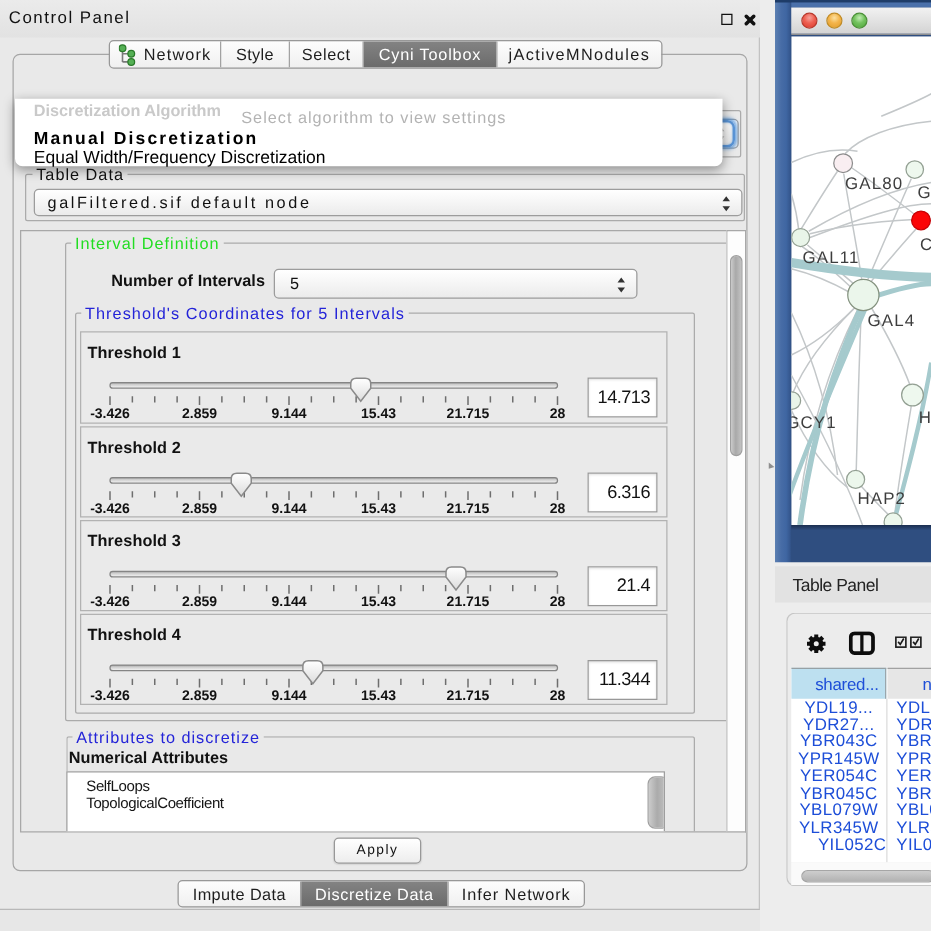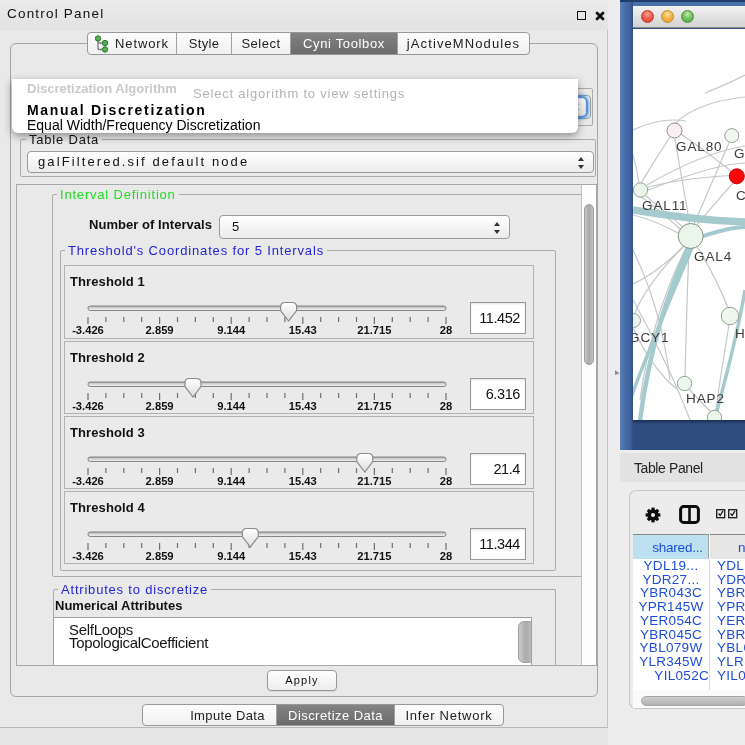--- a/index.html
+++ b/index.html
@@ -27,21 +27,21 @@
 .arr svg { display:block; }
 
 .scrollpane { position:absolute; left:16px; top:184px; width:581px; height:482px; border:1px solid #a8a8a8; background:#e9e9e9; overflow:hidden; }
 .vsb { position:absolute; left:581px; top:184px; width:16px; height:482px; background:#fdfdfd; border:1px solid #a8a8a8; border-left:1px solid #c0c0c0; }
 .vsb .thumb { position:absolute; left:2px; top:19px; width:10px; height:161px; border-radius:6px; background:linear-gradient(90deg,#c9c9c9,#a9a9a9 45%,#c2c2c2); border:1px solid #9f9f9f; }
 
 .tbox { position:absolute; left:47px; width:470px; background:#eaeaea; border:1px solid #b2b2b2; }
 .tbox .tl { position:absolute; left:5px; top:8px; font-size:13px; font-weight:bold; color:#111; letter-spacing:0.1px; }
 .vbox { position:absolute; left:405px; top:36px; width:56px; height:32px; background:#fff; border:1px solid #989898; box-shadow:inset 0 1px 2px rgba(0,0,0,0.12); font-size:14.5px; color:#111; text-align:right; line-height:30px; padding-right:5px; letter-spacing:-0.4px; }
 
-.nlist { position:absolute; background:#fff; border:1px solid #9e9e9e; font-size:15px; color:#151515; overflow:hidden; }
+.nlist { position:absolute; background:#fff; border:1px solid #9e9e9e; font-size:12px; color:#151515; overflow:hidden; }
 .nlist div { padding:0 0 0 15px; height:13.4px; line-height:13.8px; letter-spacing:-0.3px; }
 .lsb { position:absolute; width:12px; border-radius:6px; background:linear-gradient(90deg,#cccccc,#ababab 45%,#c4c4c4); border:1px solid #a0a0a0; }
 .applybtn { position:absolute; left:267px; top:670px; width:70px; height:21px; border:1px solid #989898; border-radius:4px; background:linear-gradient(#ffffff,#ededed); font-size:11px; color:#111; text-align:center; line-height:19px; letter-spacing:1.2px; box-shadow:0 1px 1px rgba(0,0,0,0.08); }
 </style>
 </head>
 <body>
 <div id="root">
 <div id="ctrlwin">
   <div class="titlebar">
     <div class="t">Control Panel</div>
@@ -145,21 +145,21 @@
             <line x1="363.1" y1="51" x2="363.1" y2="56" stroke="#6e6e6e" stroke-width="1.2"></line>
             <line x1="381.0" y1="51" x2="381.0" y2="58" stroke="#6e6e6e" stroke-width="1.2"></line>
         <text x="23.0" y="68" font-size="11.2" font-weight="bold" fill="#111" text-anchor="middle" font-family="Liberation Sans, sans-serif">-3.426</text>
             <text x="94.6" y="68" font-size="11.2" font-weight="bold" fill="#111" text-anchor="middle" font-family="Liberation Sans, sans-serif">2.859</text>
             <text x="166.2" y="68" font-size="11.2" font-weight="bold" fill="#111" text-anchor="middle" font-family="Liberation Sans, sans-serif">9.144</text>
             <text x="237.8" y="68" font-size="11.2" font-weight="bold" fill="#111" text-anchor="middle" font-family="Liberation Sans, sans-serif">15.43</text>
             <text x="309.4" y="68" font-size="11.2" font-weight="bold" fill="#111" text-anchor="middle" font-family="Liberation Sans, sans-serif">21.715</text>
             <text x="381.0" y="68" font-size="11.2" font-weight="bold" fill="#111" text-anchor="middle" font-family="Liberation Sans, sans-serif">28</text>
         <path d="M 215.6 44.5 L 215.6 41 Q 215.6 36.5 220.1 36.5 L 227.1 36.5 Q 231.6 36.5 231.6 41 L 231.6 44.5 L 223.6 55 Z" fill="url(#thg)" stroke="#8a8a8a" stroke-width="1.2"></path>
       </svg>
-      <div class="vbox">11.452</div>
+      <div class="vbox">14.713</div>
     </div>
 
     <div class="tbox" style="top:156px; height:73px;">
       <div class="tl">Threshold 2</div>
       <svg width="468" height="72" style="position:absolute;left:0;top:0;">
         <defs>
               <linearGradient id="tg156" x1="0" y1="0" x2="0" y2="1">
                 <stop offset="0" stop-color="#9e9e9e"></stop>
                 <stop offset="0.35" stop-color="#cdcdcd"></stop>
                 <stop offset="1" stop-color="#f7f7f7"></stop>
@@ -305,21 +305,21 @@
       <div>TopologicalCoefficient</div>
       <div class="lsb" style="left:464px; top:3px; height:42px;"></div>
     </div>
   </div>
   <div class="vsb">
         <div class="thumb"></div>
       </div>
 
   <div class="applybtn">Apply</div>
 
-  <div class="capsule" style="left:142px; top:704px; height:22px;padding-left:36px;">
+  <div class="capsule" style="left:142px; top:704px; height:22px;">
     <div class="seg" style="width:98px; letter-spacing:0.35px;">Impute Data</div>
     <div class="seg sel" style="width:118px; letter-spacing:0.45px;">Discretize Data</div>
     <div class="seg" style="width:108px; letter-spacing:0.75px;">Infer Network</div>
   </div>
 </div>
 
 <div class="abs" style="left:608px; top:0; width:12px; height:745px; background:#ededed;"></div>
 <svg class="abs" style="left:614px; top:369px;" width="7" height="7" viewBox="0 0 7 7">
       <path d="M1 6 L1 1 L5.5 4.5 Z" fill="#8f8f8f"></path>
     </svg>

